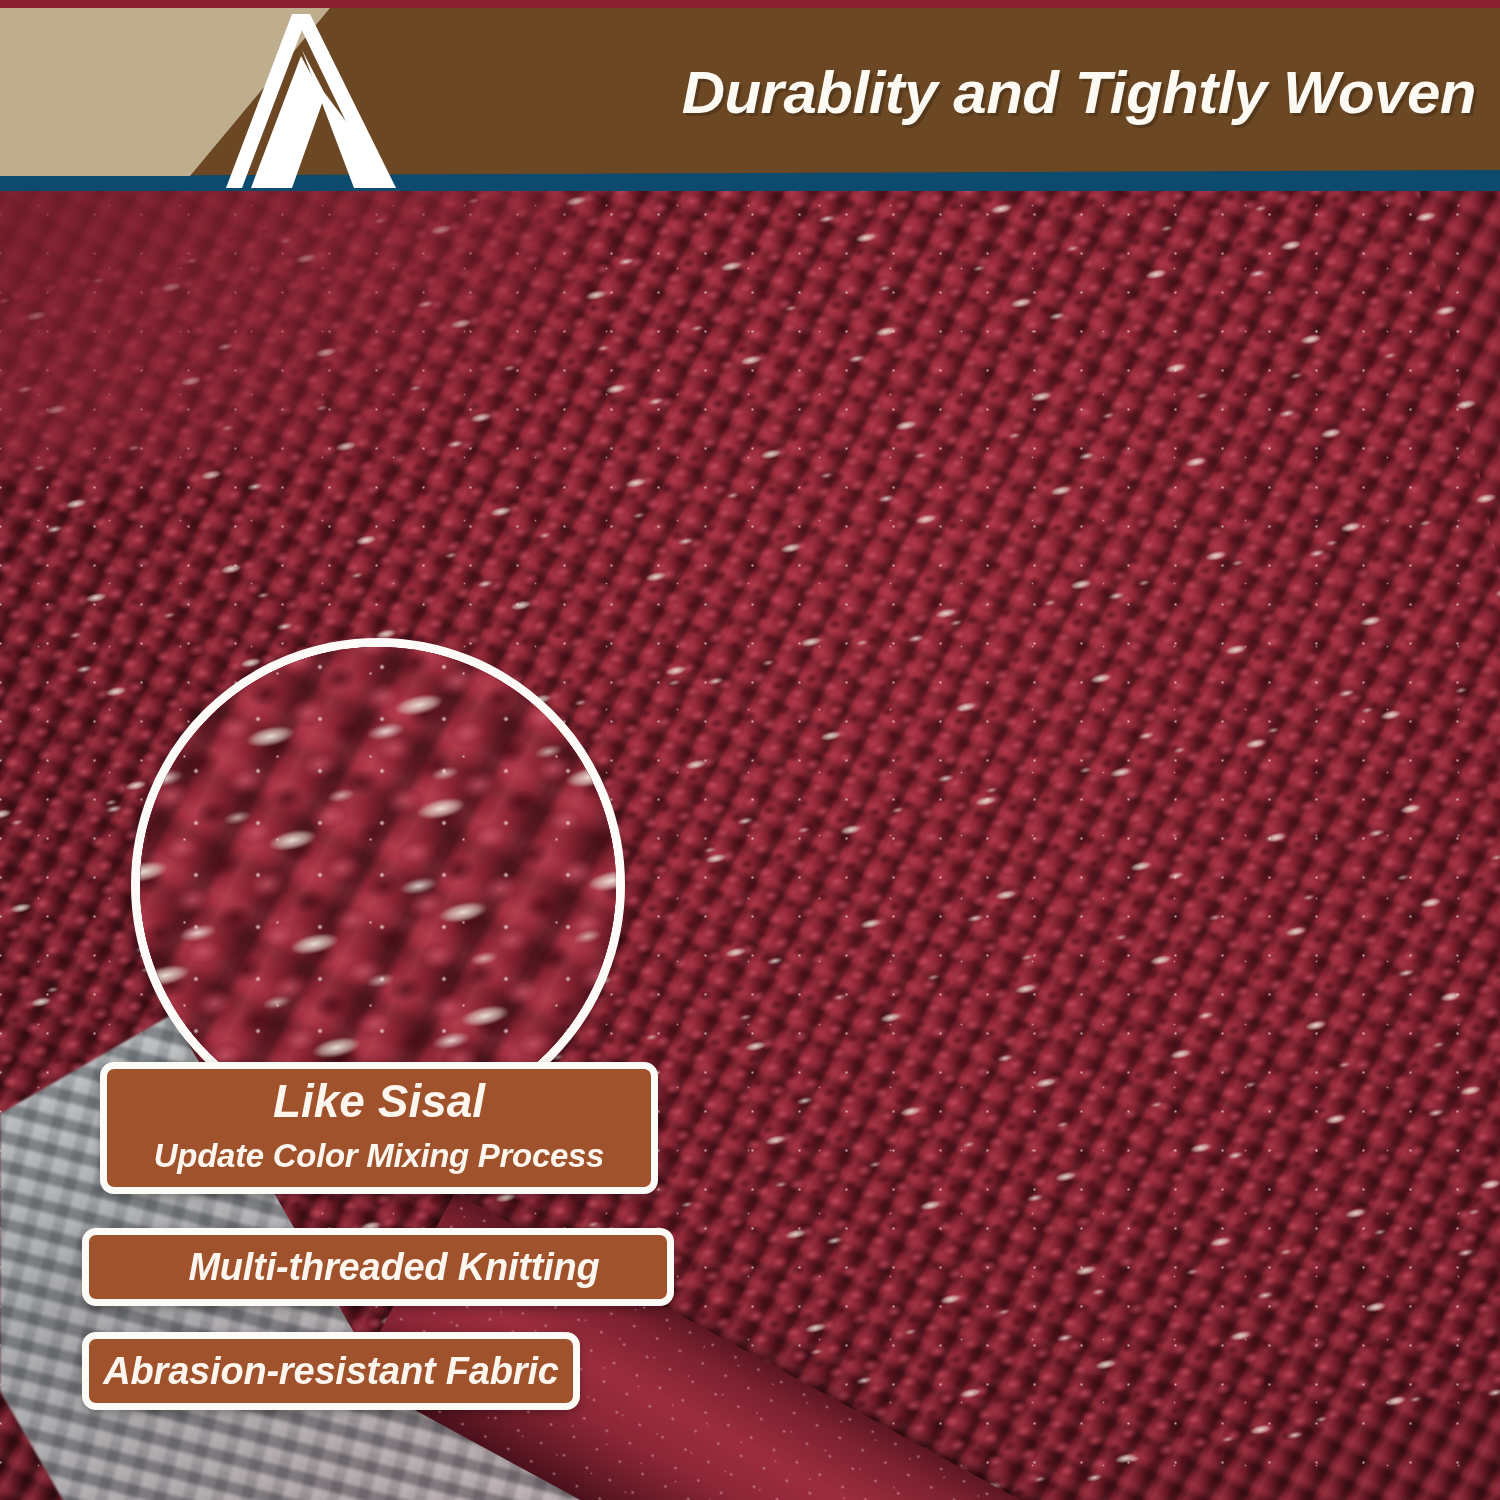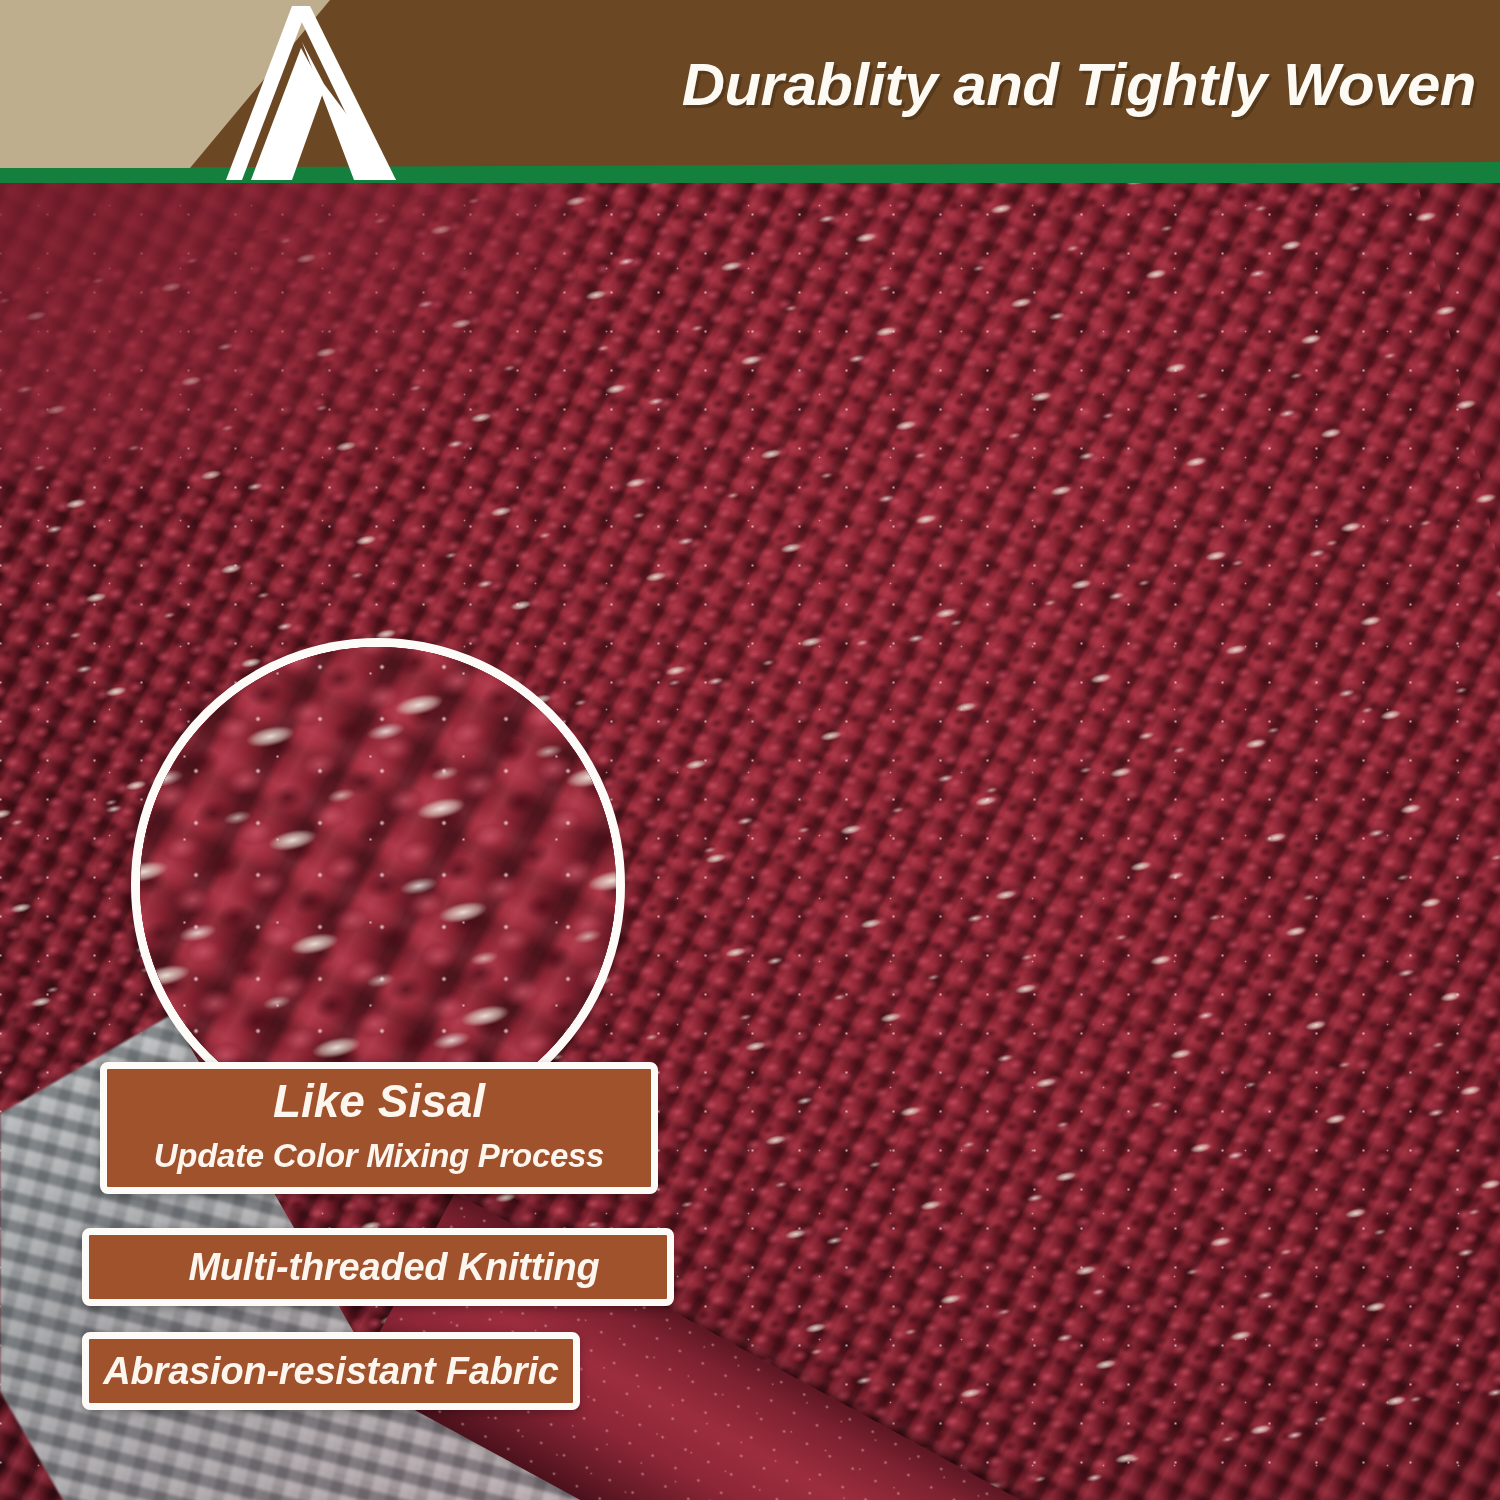--- a/index.html
+++ b/index.html
@@ -132,23 +132,23 @@
     content:"";
     position:absolute; inset:0;
     background-image:
       radial-gradient(circle 2px at 50% 50%, rgba(255,220,220,0.55) 0%, rgba(255,255,255,0) 100%),
       radial-gradient(circle 1.4px at 50% 50%, rgba(255,210,210,0.45) 0%, rgba(255,255,255,0) 100%);
     background-size:26px 21px, 39px 33px;
   }
 
   
   .banner {
-    position:absolute; left:0; top:0;
+    position:absolute; left:0; top:8px;
     width:1500px; height:183px;
-    background:#15803d;
+    background:#0c4a6e;
     z-index:20;
   }
   .banner-brown {
     position:absolute; left:0; top:0;
     width:1500px; height:168px;
     background:#6b4724;
     clip-path:polygon(0 0, 1500px 0, 1500px 162px, 0 168px);
   }
   .banner-tan {
     position:absolute; left:0; top:0;
@@ -229,21 +229,21 @@
     background-size:62px 52px, 93px 83px;
     background-position:9px 4px, 44px 28px;
   }
 
   
   .callout {
     position:absolute;
     z-index:14;
     background:#a0522d;
     border:7px solid #fdfbf7;
-    border-radius:8px;
+    border-radius:14px;
     display:flex;
     flex-direction:column;
     align-items:center;
     justify-content:center;
     color:#fdf6ee;
     font-style:italic;
     font-weight:bold;
     box-shadow:0 3px 10px rgba(0,0,0,0.30);
     text-align:center;
   }

